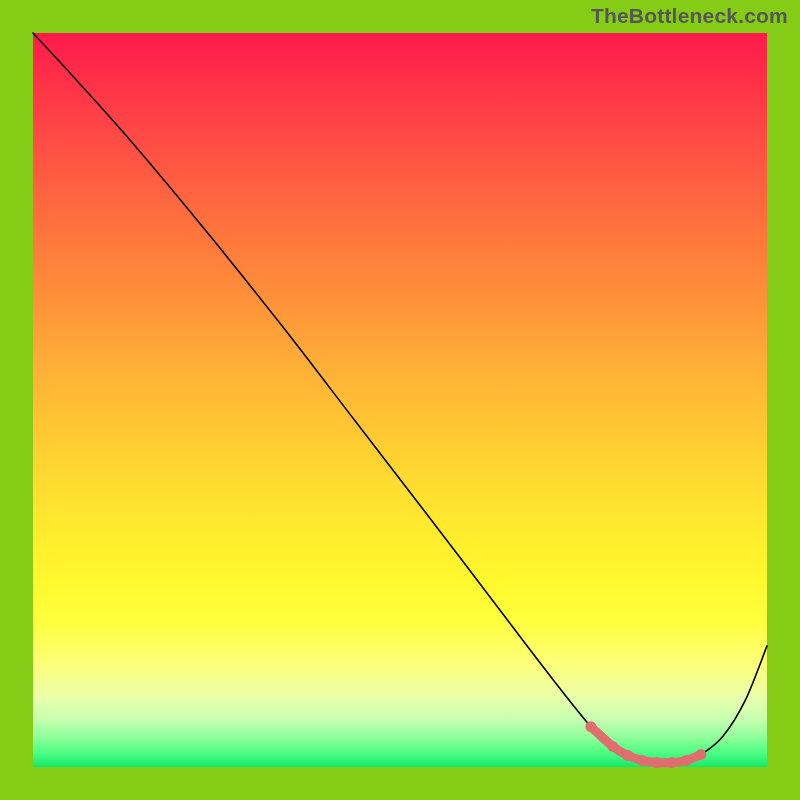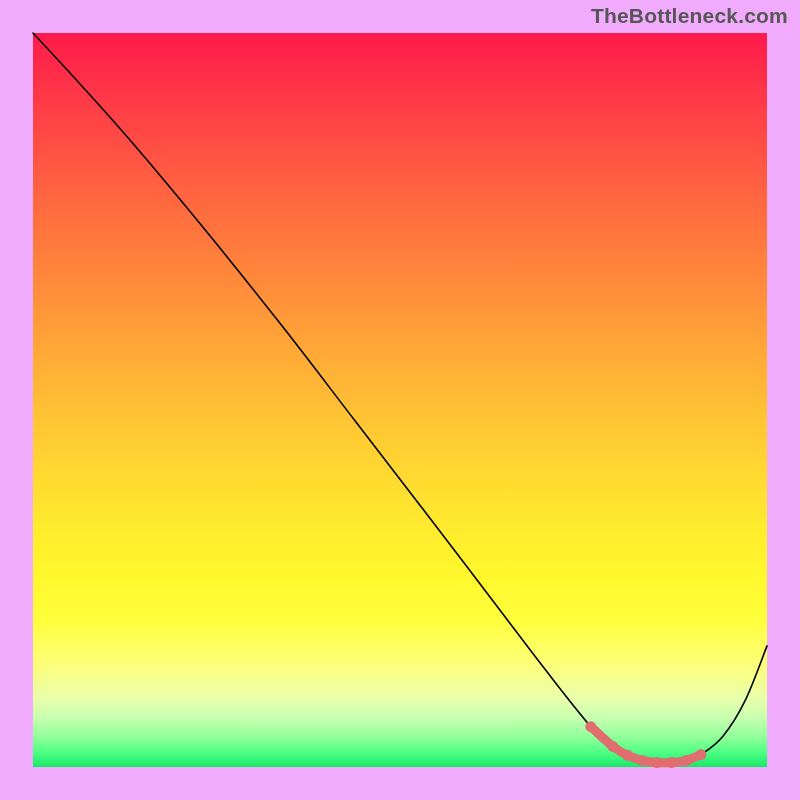--- a/index.html
+++ b/index.html
@@ -1,21 +1,21 @@
 <!DOCTYPE html>
 <html><head>
 <meta charset="utf-8">
 <style>
   * { margin: 0; padding: 0; box-sizing: border-box; }
   html, body { width: 800px; height: 800px; overflow: hidden; background: #000; }
   .stage {
     position: relative;
     width: 800px;
     height: 800px;
-    background: #f0abfc;
+    background: #84cc16;
   }
   .watermark {
     position: absolute;
     top: 4px;
     right: 12px;
     font-family: Arial, Helvetica, sans-serif;
     font-size: 21px;
     font-weight: bold;
     color: #565656;
     letter-spacing: 0.2px;

